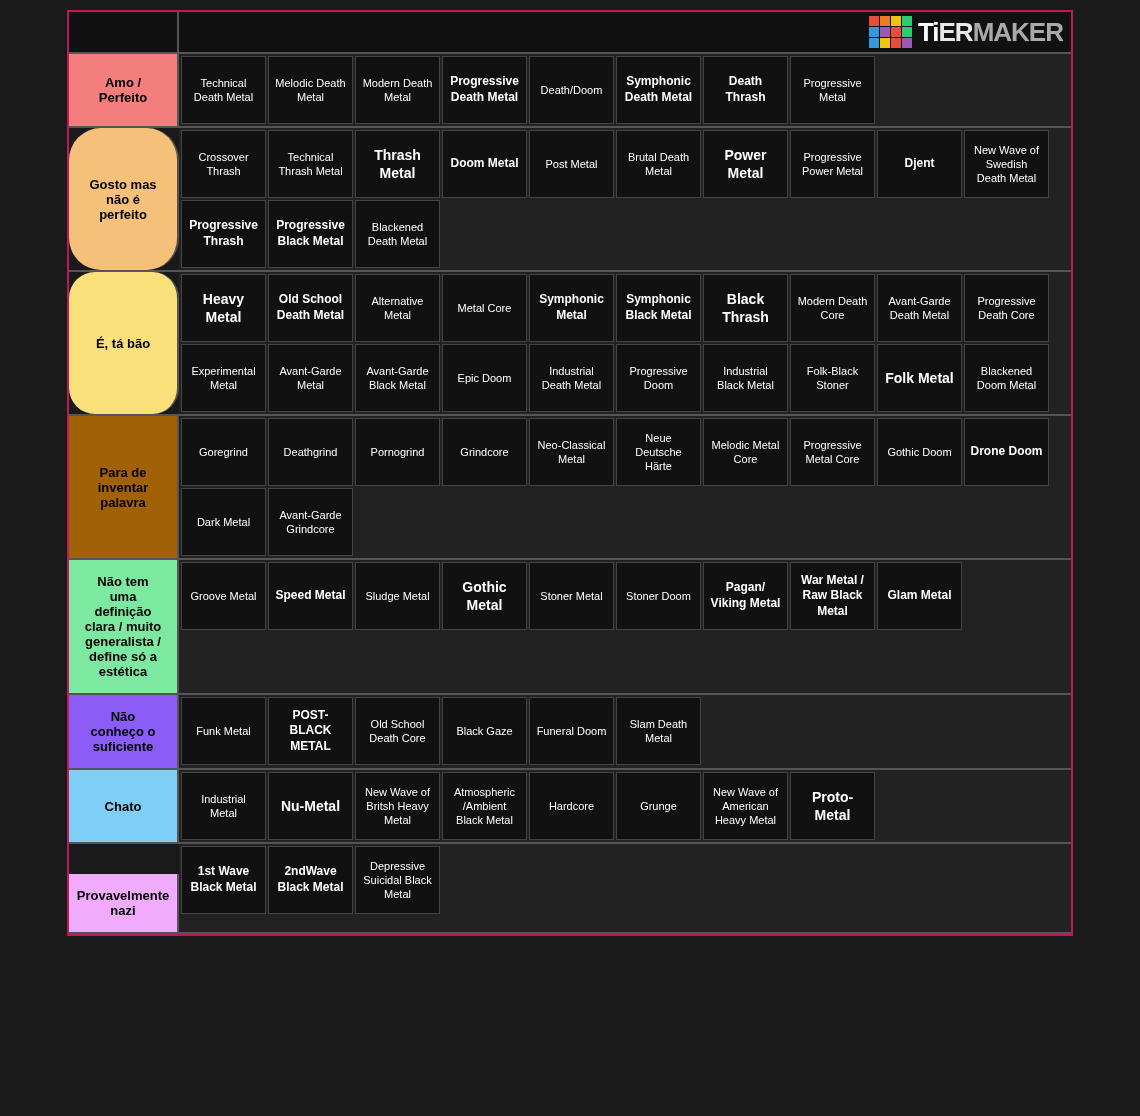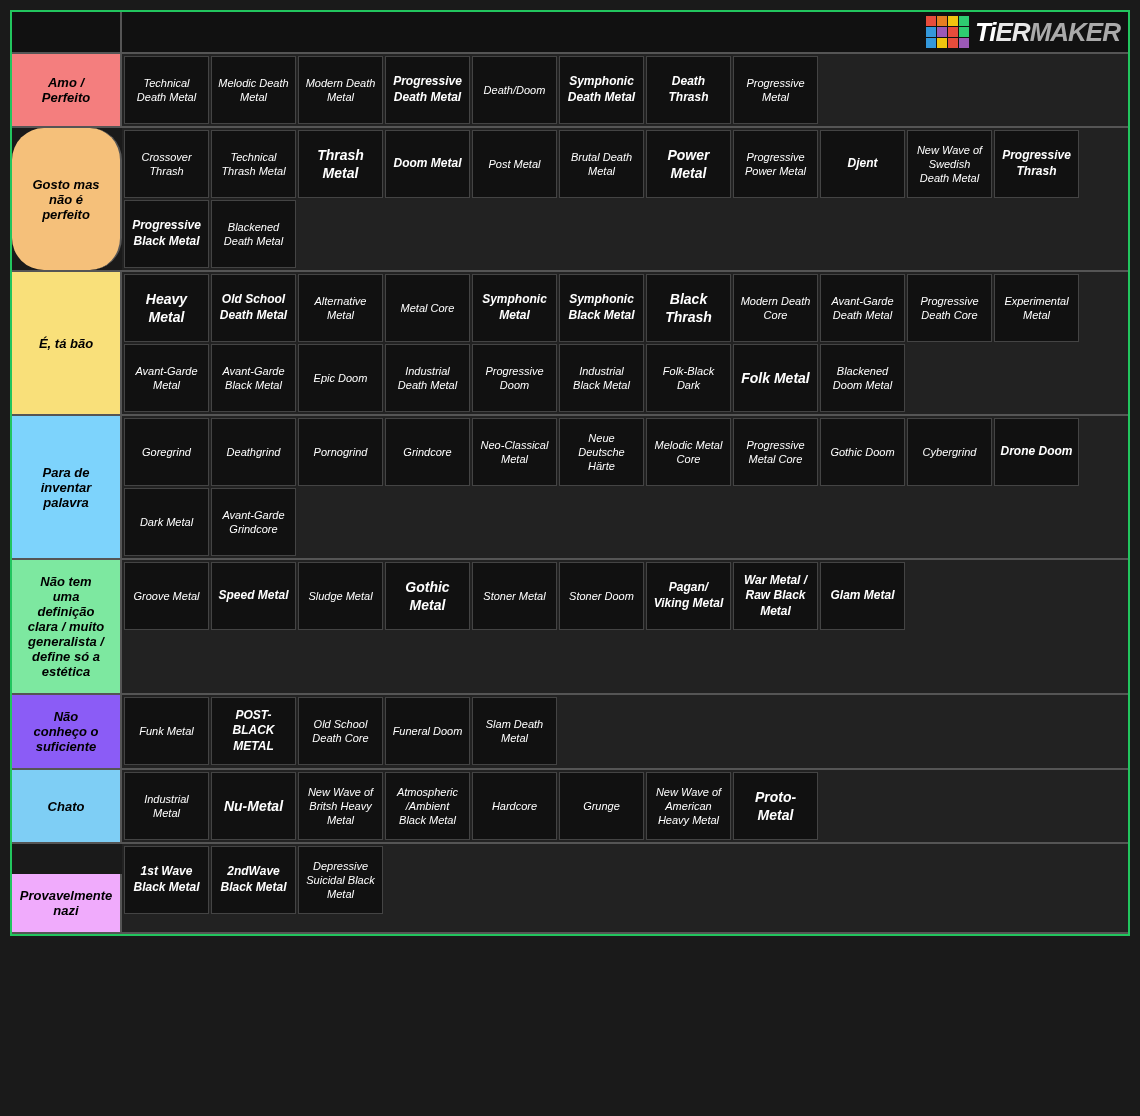--- a/index.html
+++ b/index.html
@@ -4,24 +4,23 @@
   <style>
     * { box-sizing: border-box; margin: 0; padding: 0; }
     body {
       background: #1a1a1a;
       font-family: Arial, sans-serif;
       display: flex;
       justify-content: center;
       padding: 10px;
     }
     .tier-table {
-      width: 1120px;
+      width: 1006px;
       border-collapse: collapse;
-      border: 2px solid #22c55e;
-      font-style: italic;
+      border: 2px solid #be185d;
     }
     .tier-row {
       display: flex;
       border-bottom: 2px solid #555;
     }
     .tier-label {
       min-width: 110px;
       width: 110px;
       display: flex;
       align-items: center;
@@ -162,57 +161,56 @@
           <div class="genre-cell bold">Power Metal</div>
           <div class="genre-cell">Progressive Power Metal</div>
           <div class="genre-cell medium">Djent</div>
           <div class="genre-cell">New Wave of Swedish Death Metal</div>
           <div class="genre-cell medium">Progressive Thrash</div>
           <div class="genre-cell medium">Progressive Black Metal</div>
           <div class="genre-cell">Blackened Death Metal</div>
         </div>
       </div>
       <div class="tier-row">
-        <div class="tier-label" style="background-color: rgb(249, 224, 122); color: rgb(0, 0, 0);">É, tá bão</div>
+        <div class="tier-label" style="background-color: rgb(249, 224, 122); color: rgb(0, 0, 0); border-radius: 26px;">É, tá bão</div>
         <div class="tier-items">
           <div class="genre-cell bold">Heavy Metal</div>
           <div class="genre-cell medium">Old School Death Metal</div>
           <div class="genre-cell">Alternative Metal</div>
           <div class="genre-cell">Metal Core</div>
           <div class="genre-cell medium">Symphonic Metal</div>
           <div class="genre-cell medium">Symphonic Black Metal</div>
           <div class="genre-cell bold">Black Thrash</div>
           <div class="genre-cell">Modern Death Core</div>
           <div class="genre-cell">Avant-Garde Death Metal</div>
           <div class="genre-cell">Progressive Death Core</div>
           <div class="genre-cell">Experimental Metal</div>
           <div class="genre-cell">Avant-Garde Metal</div>
           <div class="genre-cell">Avant-Garde Black Metal</div>
           <div class="genre-cell">Epic Doom</div>
           <div class="genre-cell">Industrial Death Metal</div>
           <div class="genre-cell">Progressive Doom</div>
           <div class="genre-cell">Industrial Black Metal</div>
-          <div class="genre-cell">Folk-Black Dark</div>
+          <div class="genre-cell">Folk-Black Stoner</div>
           <div class="genre-cell bold">Folk Metal</div>
           <div class="genre-cell">Blackened Doom Metal</div>
         </div>
       </div>
       <div class="tier-row">
-        <div class="tier-label" style="background-color: #7dd3fc; color: rgb(0, 0, 0); text-align: center;">Para de inventar palavra</div>
+        <div class="tier-label" style="background-color: #a16207; color: rgb(0, 0, 0); text-align: center;">Para de inventar palavra</div>
         <div class="tier-items">
           <div class="genre-cell">Goregrind</div>
           <div class="genre-cell">Deathgrind</div>
           <div class="genre-cell">Pornogrind</div>
           <div class="genre-cell">Grindcore</div>
           <div class="genre-cell">Neo-Classical Metal</div>
           <div class="genre-cell">Neue Deutsche Härte</div>
           <div class="genre-cell">Melodic Metal Core</div>
           <div class="genre-cell">Progressive Metal Core</div>
           <div class="genre-cell">Gothic Doom</div>
-          <div class="genre-cell">Cybergrind</div>
           <div class="genre-cell medium">Drone Doom</div>
           <div class="genre-cell">Dark Metal</div>
           <div class="genre-cell">Avant-Garde Grindcore</div>
         </div>
       </div>
       <div class="tier-row">
         <div class="tier-label" style="background-color: rgb(125, 232, 160); color: rgb(0, 0, 0);">Não tem uma definição clara / muito generalista / define só a estética</div>
         <div class="tier-items">
           <div class="genre-cell">Groove Metal</div>
           <div class="genre-cell medium">Speed Metal</div>
@@ -224,20 +222,21 @@
           <div class="genre-cell medium">War Metal / Raw Black Metal</div>
           <div class="genre-cell medium">Glam Metal</div>
         </div>
       </div>
       <div class="tier-row">
         <div class="tier-label" style="background-color: #8b5cf6; color: rgb(0, 0, 0);">Não conheço o suficiente</div>
         <div class="tier-items">
           <div class="genre-cell">Funk Metal</div>
           <div class="genre-cell medium">POST-BLACK METAL</div>
           <div class="genre-cell">Old School Death Core</div>
+          <div class="genre-cell">Black Gaze</div>
           <div class="genre-cell">Funeral Doom</div>
           <div class="genre-cell">Slam Death Metal</div>
         </div>
       </div>
       <div class="tier-row">
         <div class="tier-label" style="background-color: rgb(126, 206, 245); color: rgb(0, 0, 0);">Chato</div>
         <div class="tier-items">
           <div class="genre-cell">Industrial Metal</div>
           <div class="genre-cell bold">Nu-Metal</div>
           <div class="genre-cell">New Wave of Britsh Heavy Metal</div>

